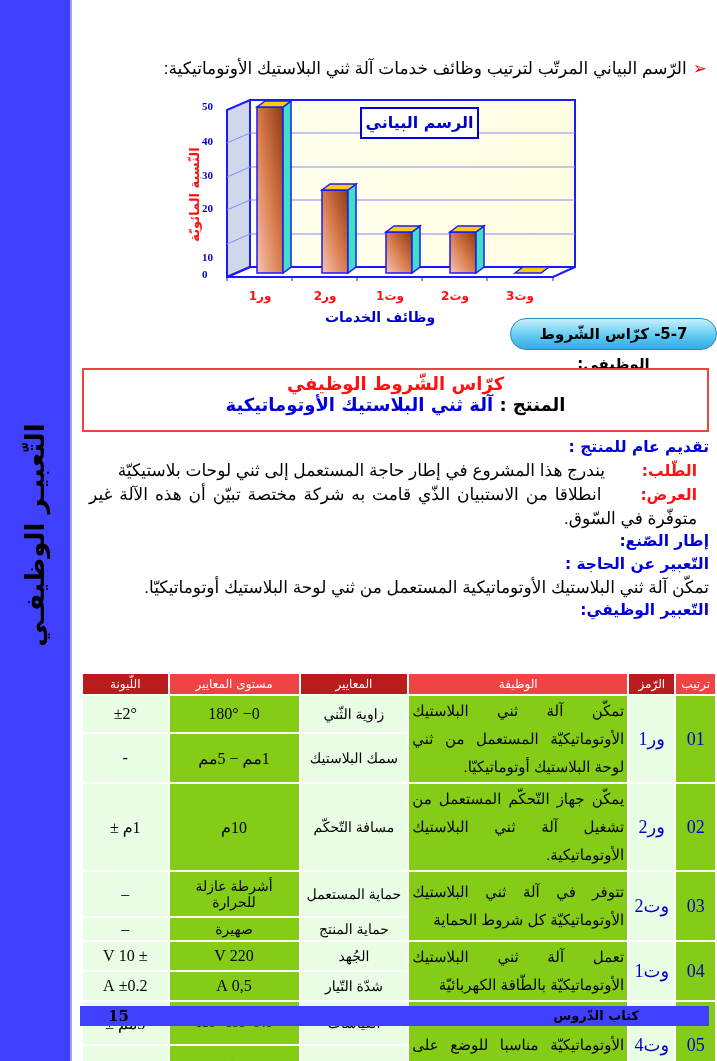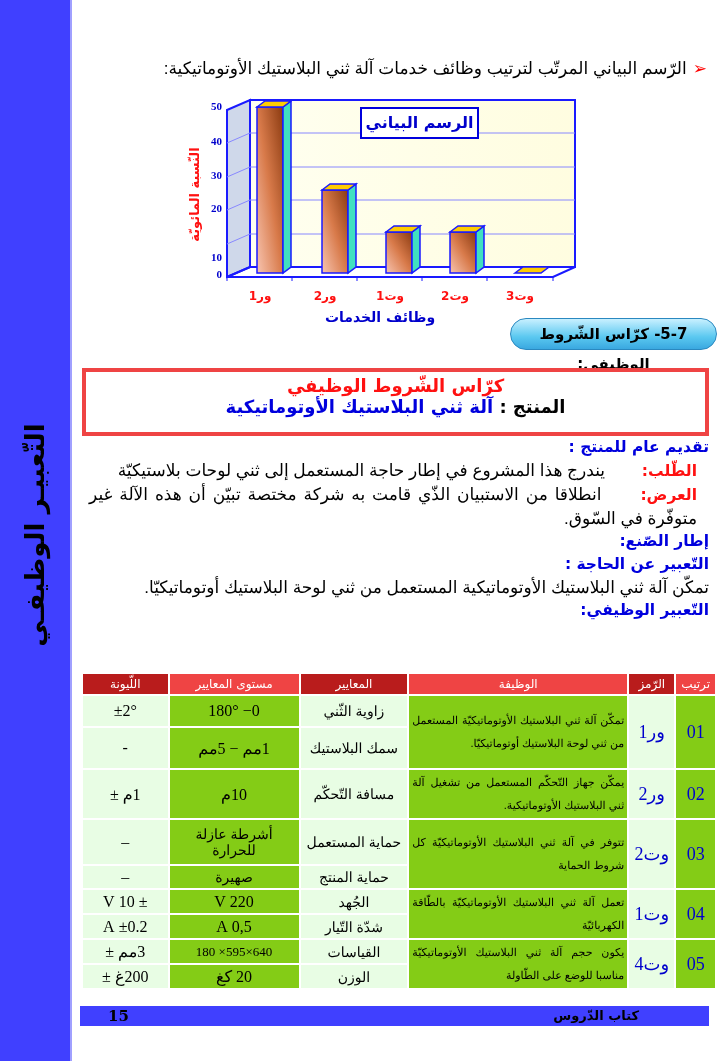--- a/index.html
+++ b/index.html
@@ -33,36 +33,36 @@
   .chart-title-box {
     position:absolute; left:185px; top:12px; width:115px; height:28px;
     border:2px solid #0000dd; background:#fff;
     text-align:center; font-family:"DejaVu Sans", sans-serif; font-weight:bold;
     font-size:16px; line-height:28px; color:#0000cc; direction:rtl;
   }
   .ylabel {
     position:absolute; left:-28px; top:92px; transform:rotate(-90deg);
     color:#ff1111; font-family:"DejaVu Sans", sans-serif; font-weight:bold; font-size:13px; white-space:nowrap; direction:rtl;
   }
-  .ytick { position:absolute; left:27px; width:20px; text-align:right; color:#0000cc; font-weight:bold; font-size:11px; font-family:"Liberation Serif", serif; }
+  .ytick { position:absolute; left:27px; width:20px; color:#0000cc; font-weight:bold; font-size:11px; font-family:"Liberation Serif", serif; }
   .xtick { position:absolute; top:194px; width:50px; text-align:center; color:#ff1111; font-weight:bold; font-size:12px; direction:rtl; font-family:"DejaVu Sans", sans-serif; }
   .xlabel { position:absolute; left:130px; top:214px; width:150px; text-align:center; color:#0000cc; font-weight:bold; font-size:14px; direction:rtl; font-family:"DejaVu Sans", sans-serif; }
 
   .section-pill {
     position:absolute; right:0; top:318px; width:205px; height:30px;
     border-radius:16px;
     background:linear-gradient(#c8f0ff,#5ac8f0 60%,#3aa8e0);
     border:1px solid #2a88c0;
     font-family:"DejaVu Sans", sans-serif; font-weight:bold; font-size:15px;
     line-height:30px; text-align:center; color:#000; direction:rtl;
   }
 
   .spec-box {
     position:absolute; left:2px; right:8px; top:368px; height:60px;
-    border:4px solid #ef4444; background:#fff;
+    border:2px solid #ef4444; background:#fff;
     text-align:center; font-family:"DejaVu Sans", sans-serif; font-weight:bold;
   }
   .spec-box .t1 { color:#ff1111; font-size:18px; margin-top:3px; }
   .spec-box .t2 { font-size:18px; }
   .spec-box .t2 .lbl { color:#000; }
   .spec-box .t2 .val { color:#0000dd; }
 
   .text-block { position:absolute; right:8px; width:620px; top:436px; font-family:"Liberation Sans", sans-serif; font-size:17px; line-height:23px; text-align:justify; }
   .blue-head { color:#0000dd; font-weight:bold; font-family:"DejaVu Sans", sans-serif; font-size:15.5px; }
   .red-lbl { color:#ff1111; font-weight:bold; font-family:"DejaVu Sans", sans-serif; font-size:15.5px;margin-left:32px; }
@@ -75,21 +75,21 @@
   }
   table.spec th {
     color:#fff; font-family:"DejaVu Sans", sans-serif; font-weight:normal; font-size:12px; height:20px; padding:0 3px;
   }
   th.orange { background:#ef4444; }
   th.green { background:#b91c1c;text-align:center; }
   td { padding:1px 3px; vertical-align:middle; }
   td.pink { background:#84cc16; }
   td.lgreen { background:#e8fde4; }
   td.center { text-align:center; }
-  td.func { text-align:justify; font-family:"Liberation Sans", sans-serif; font-size:11px; line-height:23px; }
+  td.func { text-align:justify; font-family:"Liberation Sans", sans-serif; font-size:15px; line-height:28px; }
   td.code, td.num { color:#0000cc; text-align:center; font-size:18px; }
   td.crit { font-family:"Liberation Sans", sans-serif; font-size:14px; }
 
   .footer-bar {
     position:absolute; left:0; right:8px; top:1006px; height:20px; background:#4040ff; direction:rtl;
   }
   .footer-bar .book { position:absolute; right:70px; top:2px; font-weight:bold; font-size:13px; font-family:"DejaVu Sans", sans-serif; }
   .footer-bar .pg { position:absolute; left:28px; top:1px; font-weight:bold; font-size:15px; }
 </style>
 </head>

